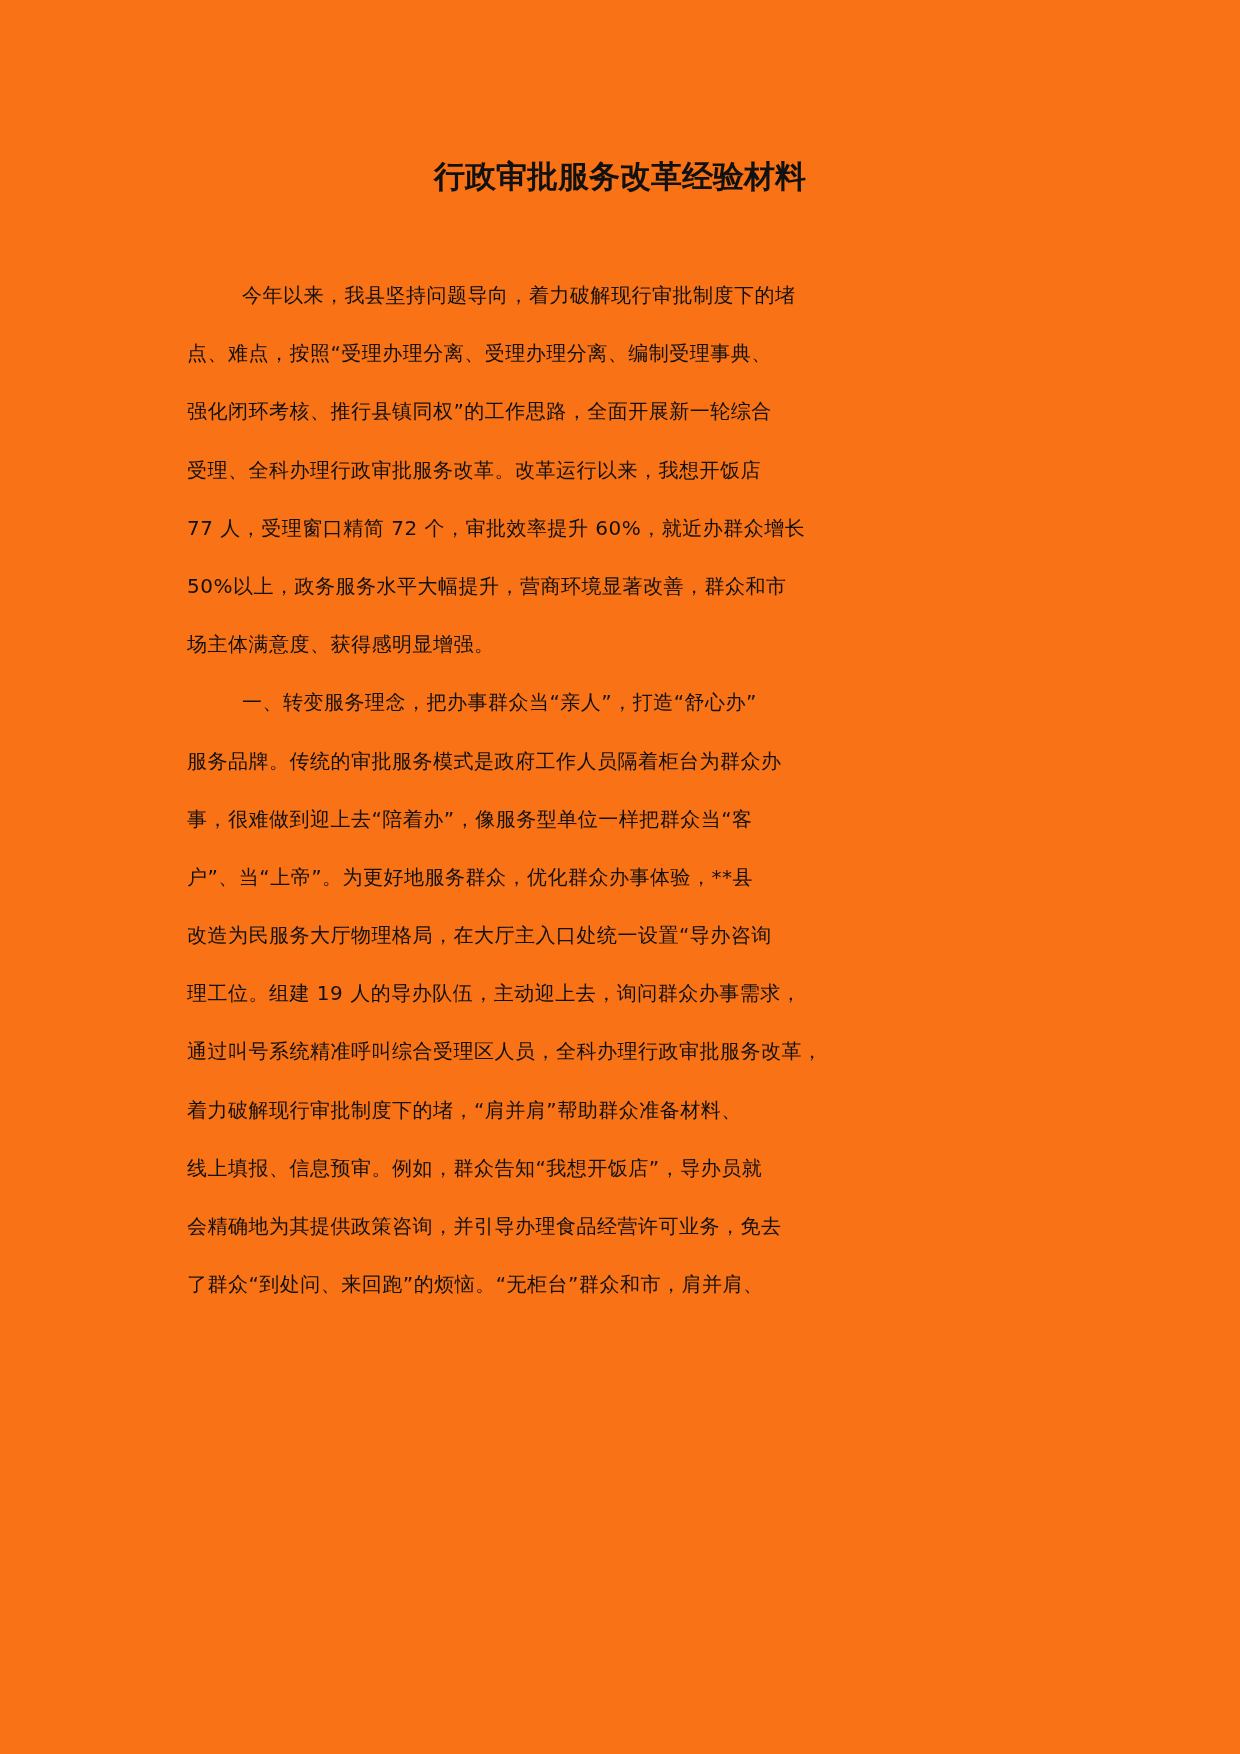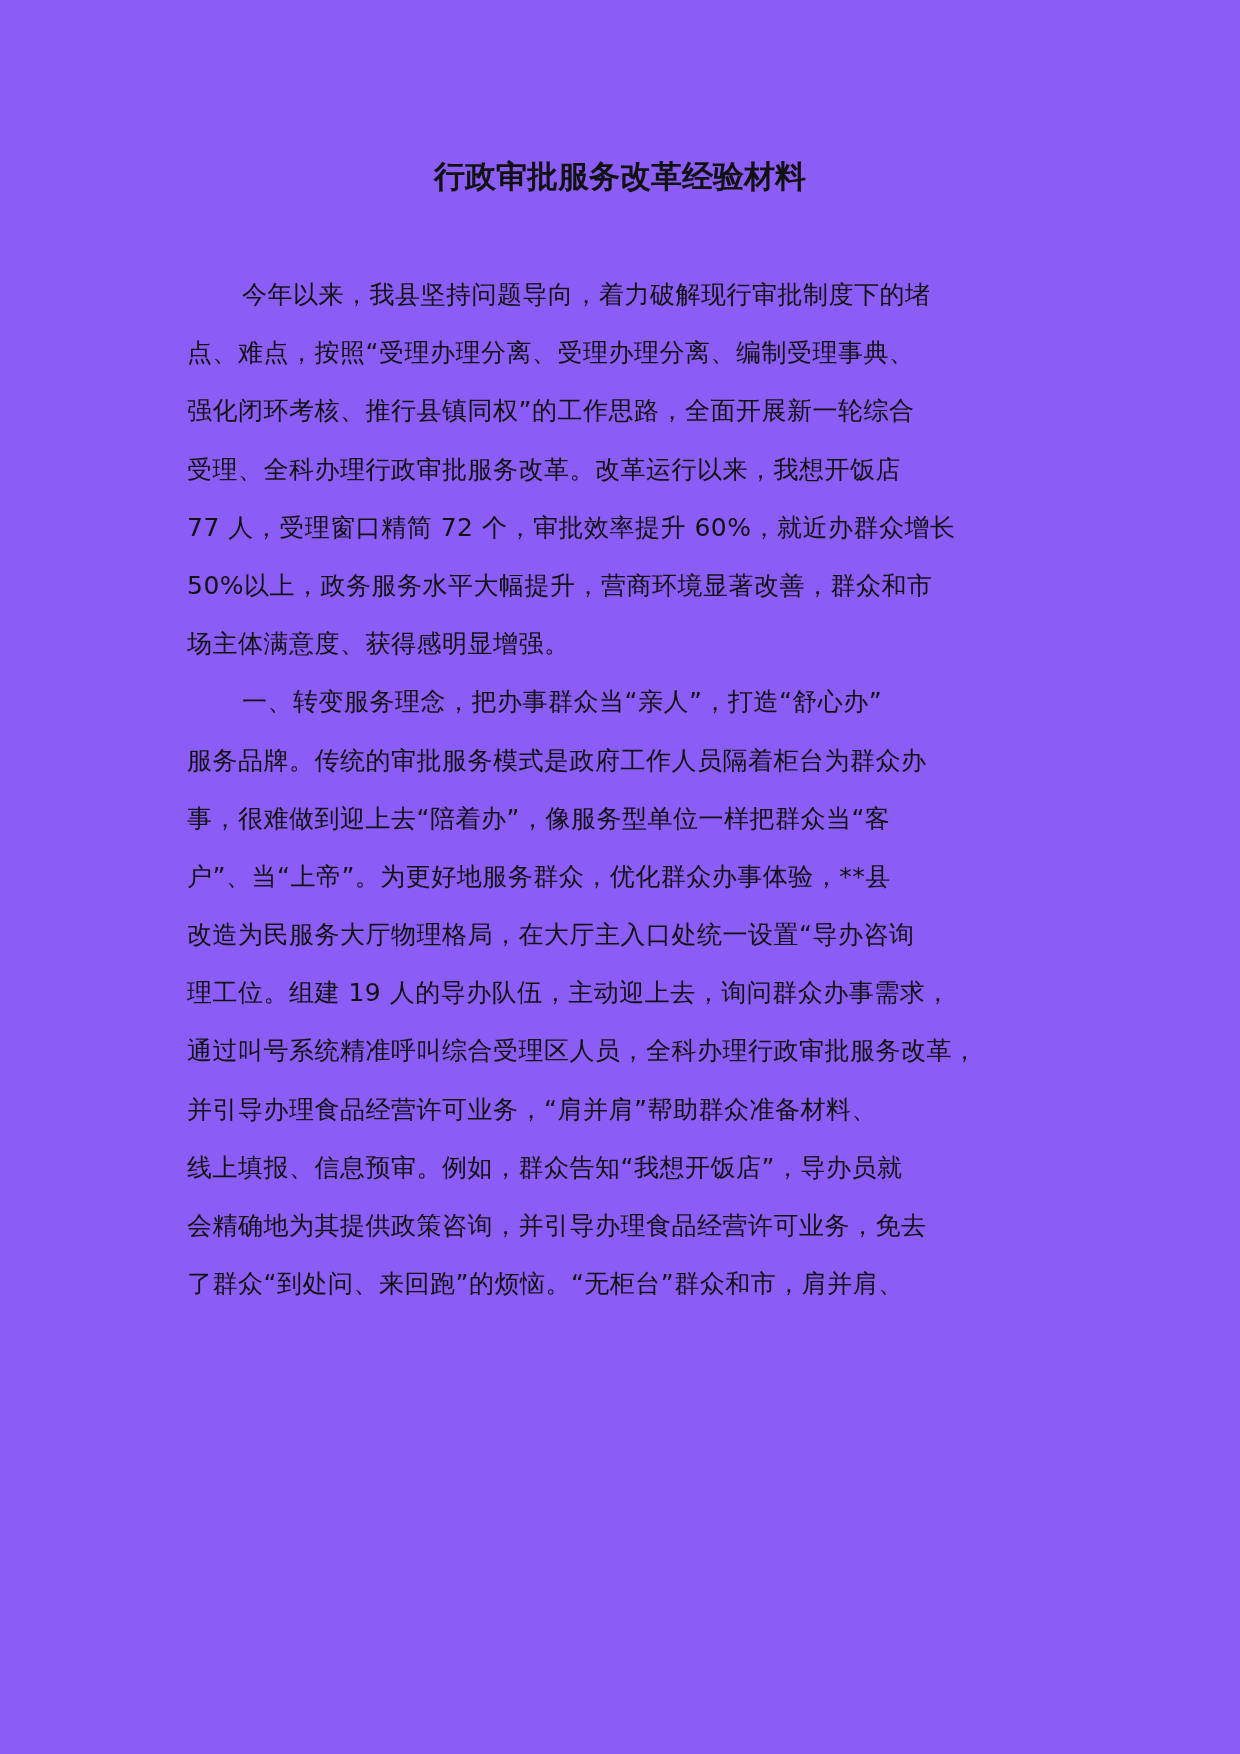--- a/index.html
+++ b/index.html
@@ -1,22 +1,22 @@
 <!DOCTYPE html>
 <html><head>
   <meta charset="utf-8">
   <style>
     html, body { margin: 0; padding: 0; background: #ffffff; }
     body { width: 1240px; height: 1754px; position: relative; overflow: hidden;
            font-family: "DejaVu Sans", "Liberation Sans", sans-serif; color: #111111; }
-    .page { position: absolute; left: 0; top: 0; width: 1240px; height: 1754px; background: #8b5cf6; }
+    .page { position: absolute; left: 0; top: 0; width: 1240px; height: 1754px; background: #f97316; }
     .title { position: absolute; top: 153px; left: 0; width: 1240px; text-align: center;
              font-size: 31px; font-weight: bold; letter-spacing: 0px; line-height: 46px; }
     .body { position: absolute; left: 187px; top: 266px; width: 900px; }
-    .line { height: 58.2px; line-height: 58px; font-size: 25px; white-space: nowrap; letter-spacing: 0.5px; }
+    .line { height: 58.2px; line-height: 58px; font-size: 20px; white-space: nowrap; letter-spacing: 0.5px; }
     .indent { padding-left: 55px; }
   </style>
 </head>
 <body>
 
 <div class="page">
   <div class="title">行政审批服务改革经验材料</div>
   <div class="body">
     <div>
       <div class="line indent">今年以来，我县坚持问题导向，着力破解现行审批制度下的堵</div>
@@ -28,19 +28,19 @@
       <div class="line">场主体满意度、获得感明显增强。</div>
     </div>
     <div>
       <div class="line indent">一、转变服务理念，把办事群众当“亲人”，打造“舒心办”</div>
       <div class="line">服务品牌。传统的审批服务模式是政府工作人员隔着柜台为群众办</div>
       <div class="line">事，很难做到迎上去“陪着办”，像服务型单位一样把群众当“客</div>
       <div class="line">户”、当“上帝”。为更好地服务群众，优化群众办事体验，**县</div>
       <div class="line">改造为民服务大厅物理格局，在大厅主入口处统一设置“导办咨询</div>
       <div class="line">理工位。组建 19 人的导办队伍，主动迎上去，询问群众办事需求，</div>
       <div class="line">通过叫号系统精准呼叫综合受理区人员，全科办理行政审批服务改革，</div>
-      <div class="line">并引导办理食品经营许可业务，“肩并肩”帮助群众准备材料、</div>
+      <div class="line">着力破解现行审批制度下的堵，“肩并肩”帮助群众准备材料、</div>
       <div class="line">线上填报、信息预审。例如，群众告知“我想开饭店”，导办员就</div>
       <div class="line">会精确地为其提供政策咨询，并引导办理食品经营许可业务，免去</div>
       <div class="line">了群众“到处问、来回跑”的烦恼。“无柜台”群众和市，肩并肩、</div>
     </div>
   </div>
 </div>
 
 </body></html>

